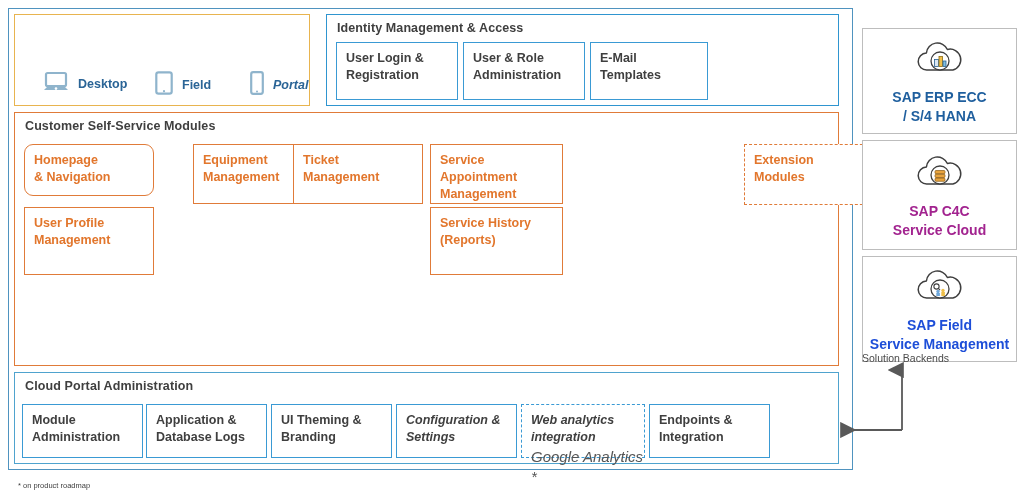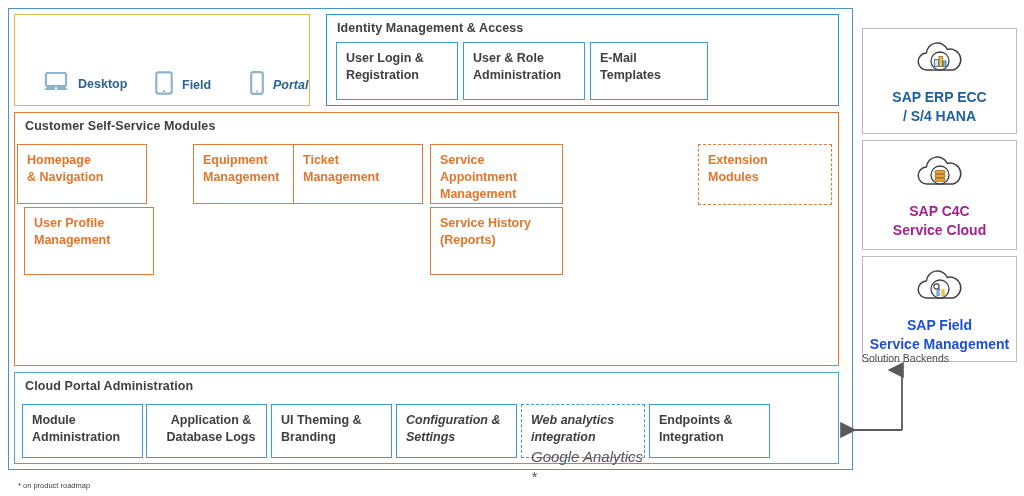--- a/index.html
+++ b/index.html
@@ -52,32 +52,32 @@
   #id-box-0{left:336px;top:42px;width:122px;height:58px;}
   #id-box-1{left:463px;top:42px;width:122px;height:58px;}
   #id-box-2{left:590px;top:42px;width:118px;height:58px;}
 
   
   .box-orange{
     border:1.5px solid #e07b39;background:#fff;
     font-size:12.5px;font-weight:bold;color:#e2762c;line-height:1.34;
     padding:7px 0 0 9px;
   }
-  .box-orange.dashed{border:1.6px dashed #e07b39;}
-  #mod-0{left:17px;top:144px;width:130px;height:60px;}
+  .box-orange.dashed{border:1.6px dashed #e07b39;margin-left:46px;}
+  #mod-0{left:24px;top:144px;width:130px;height:52px;border-radius:9px;}
   #mod-1{left:157px;top:144px;width:130px;height:60px;}
   #mod-2{left:293px;top:144px;width:130px;height:60px;}
   #mod-3{left:430px;top:144px;width:133px;height:60px;}
   #mod-4{left:24px;top:207px;width:130px;height:68px;}
   #mod-5{left:430px;top:207px;width:133px;height:68px;}
   #mod-ext{left:698px;top:144px;width:134px;height:61px;}
 
   
   #adm-0{left:22px;top:404px;width:121px;height:54px;}
-  #adm-1{left:146px;top:404px;width:121px;height:54px;text-align:center;}
+  #adm-1{left:146px;top:404px;width:121px;height:54px;}
   #adm-2{left:271px;top:404px;width:121px;height:54px;}
   #adm-3{left:396px;top:404px;width:121px;height:54px;}
   #adm-4{left:521px;top:404px;width:124px;height:54px;}
   #adm-5{left:649px;top:404px;width:121px;height:54px;}
 
   
   .backend-card{
     border:1px solid #bdbdbd;background:#ffffff;
     display:flex;flex-direction:column;align-items:center;justify-content:center;
   }

